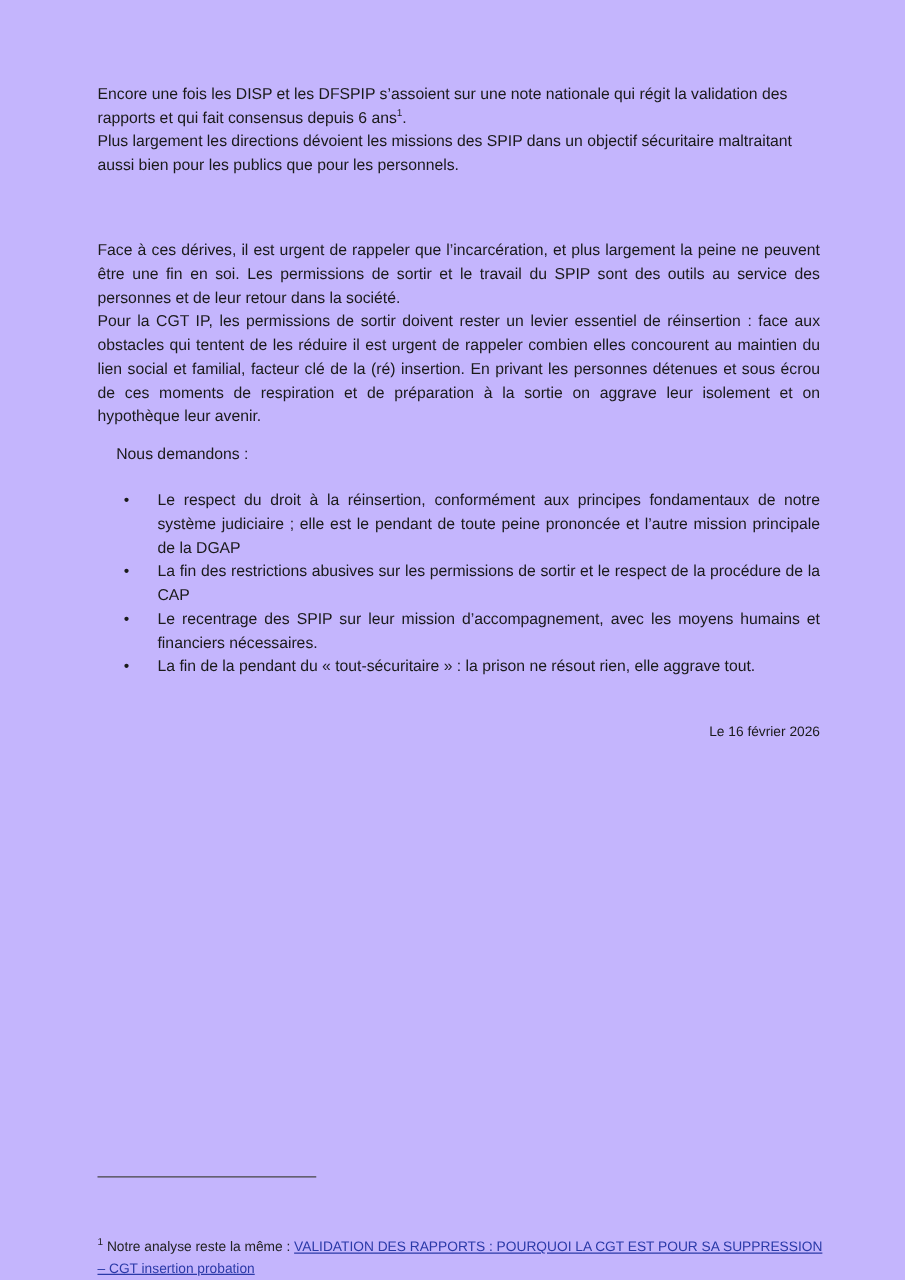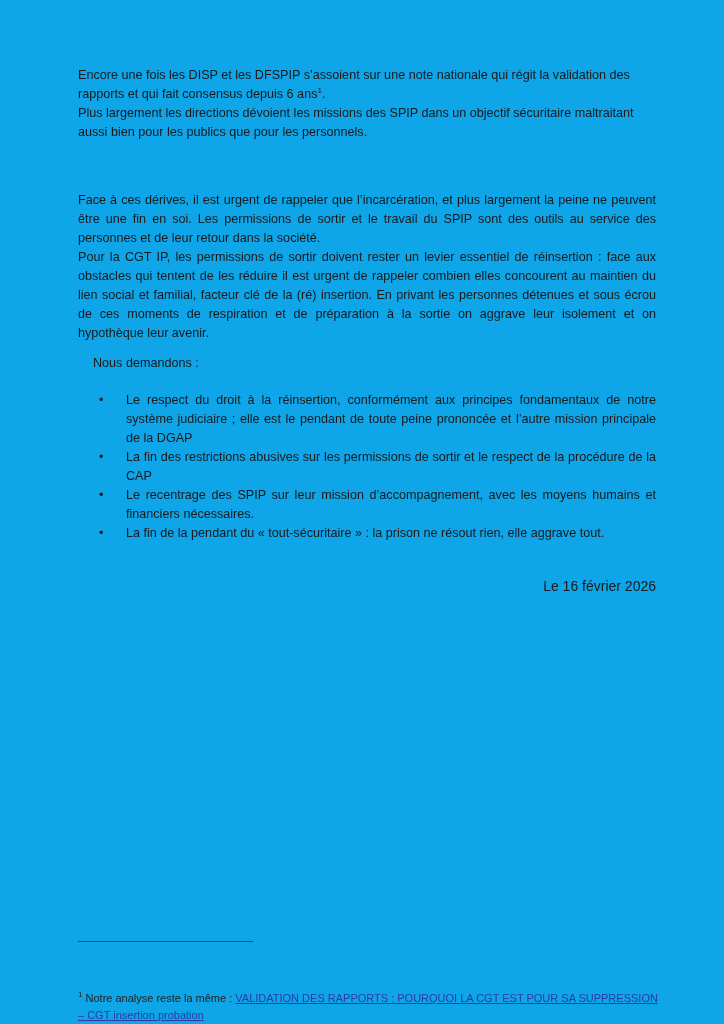--- a/index.html
+++ b/index.html
@@ -1,27 +1,27 @@
 <!DOCTYPE html>
 <html><head>
 <meta charset="utf-8">
 <style>
   html, body { margin:0; padding:0; background:#fff; }
   body { width:724px; height:1024px; position:relative; overflow:hidden;
          font-family:"Liberation Sans", sans-serif; color:#1a1a1a; }
-  .page { position:absolute; left:0; top:0; width:724px; height:1024px; background:#0ea5e9; }
+  .page { position:absolute; left:0; top:0; width:724px; height:1024px; background:#c4b5fd; }
   .text { position:absolute; left:78px; width:578px; font-size:12.6px; line-height:19px; }
   .just { text-align:justify; }
   p { margin:0; }
   b { font-weight:normal; }
   sup { font-size:8px; line-height:0; }
   .list { position:absolute; left:99px; width:557px; font-size:12.6px; line-height:19px; margin:0; padding:0; list-style:none; }
   .list li { position:relative; padding-left:27px; text-align:justify; }
   .bullet { position:absolute; left:0; top:0; }
-  .sign { position:absolute; right:68px; text-align:right; font-size:14px; line-height:21px; }
+  .sign { position:absolute; right:68px; text-align:right; font-size:11px; line-height:21px; }
   .fn-rule { position:absolute; left:78px; top:941px; width:175px; height:1px; background:#444; }
   .footnote { position:absolute; left:78px; top:950px; width:580px; font-size:11px; line-height:17px; color:#222;margin-top:40px; }
   .footnote a { color:#2b3aa8; text-decoration:underline; }
 </style>
 </head>
 <body>
 
 <div class="page">
 
   <div class="text" style="top:66px;">

